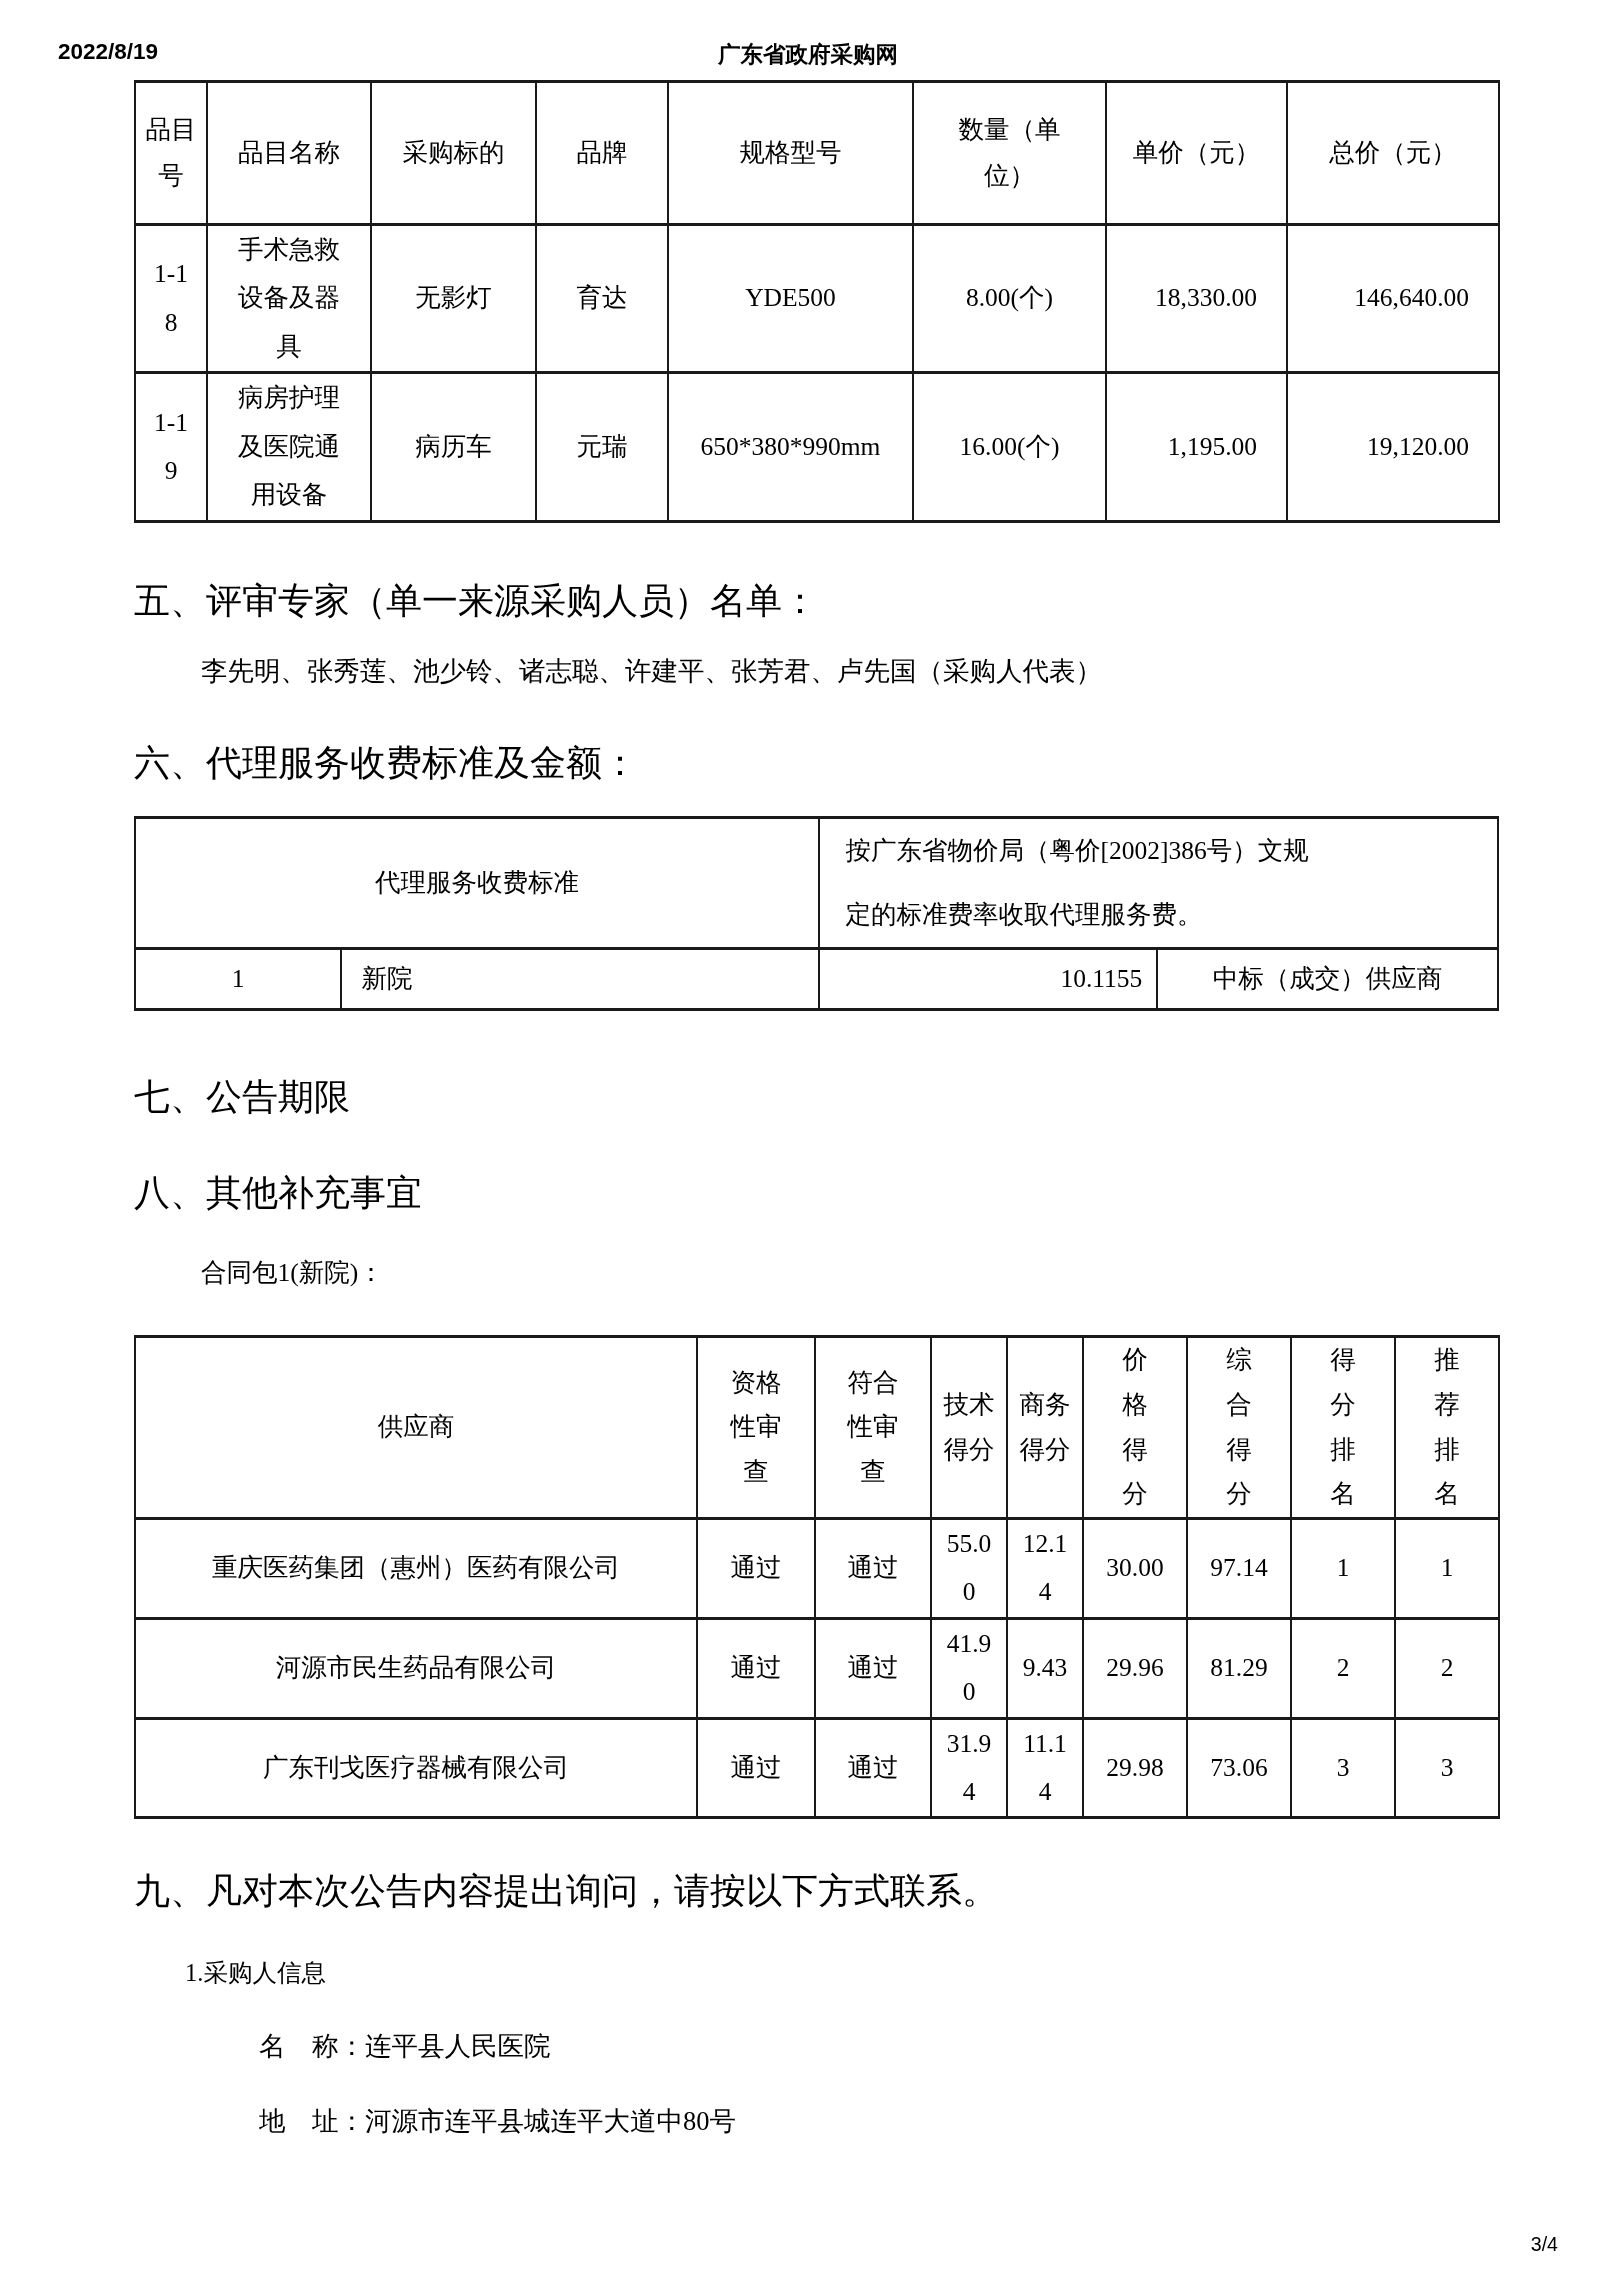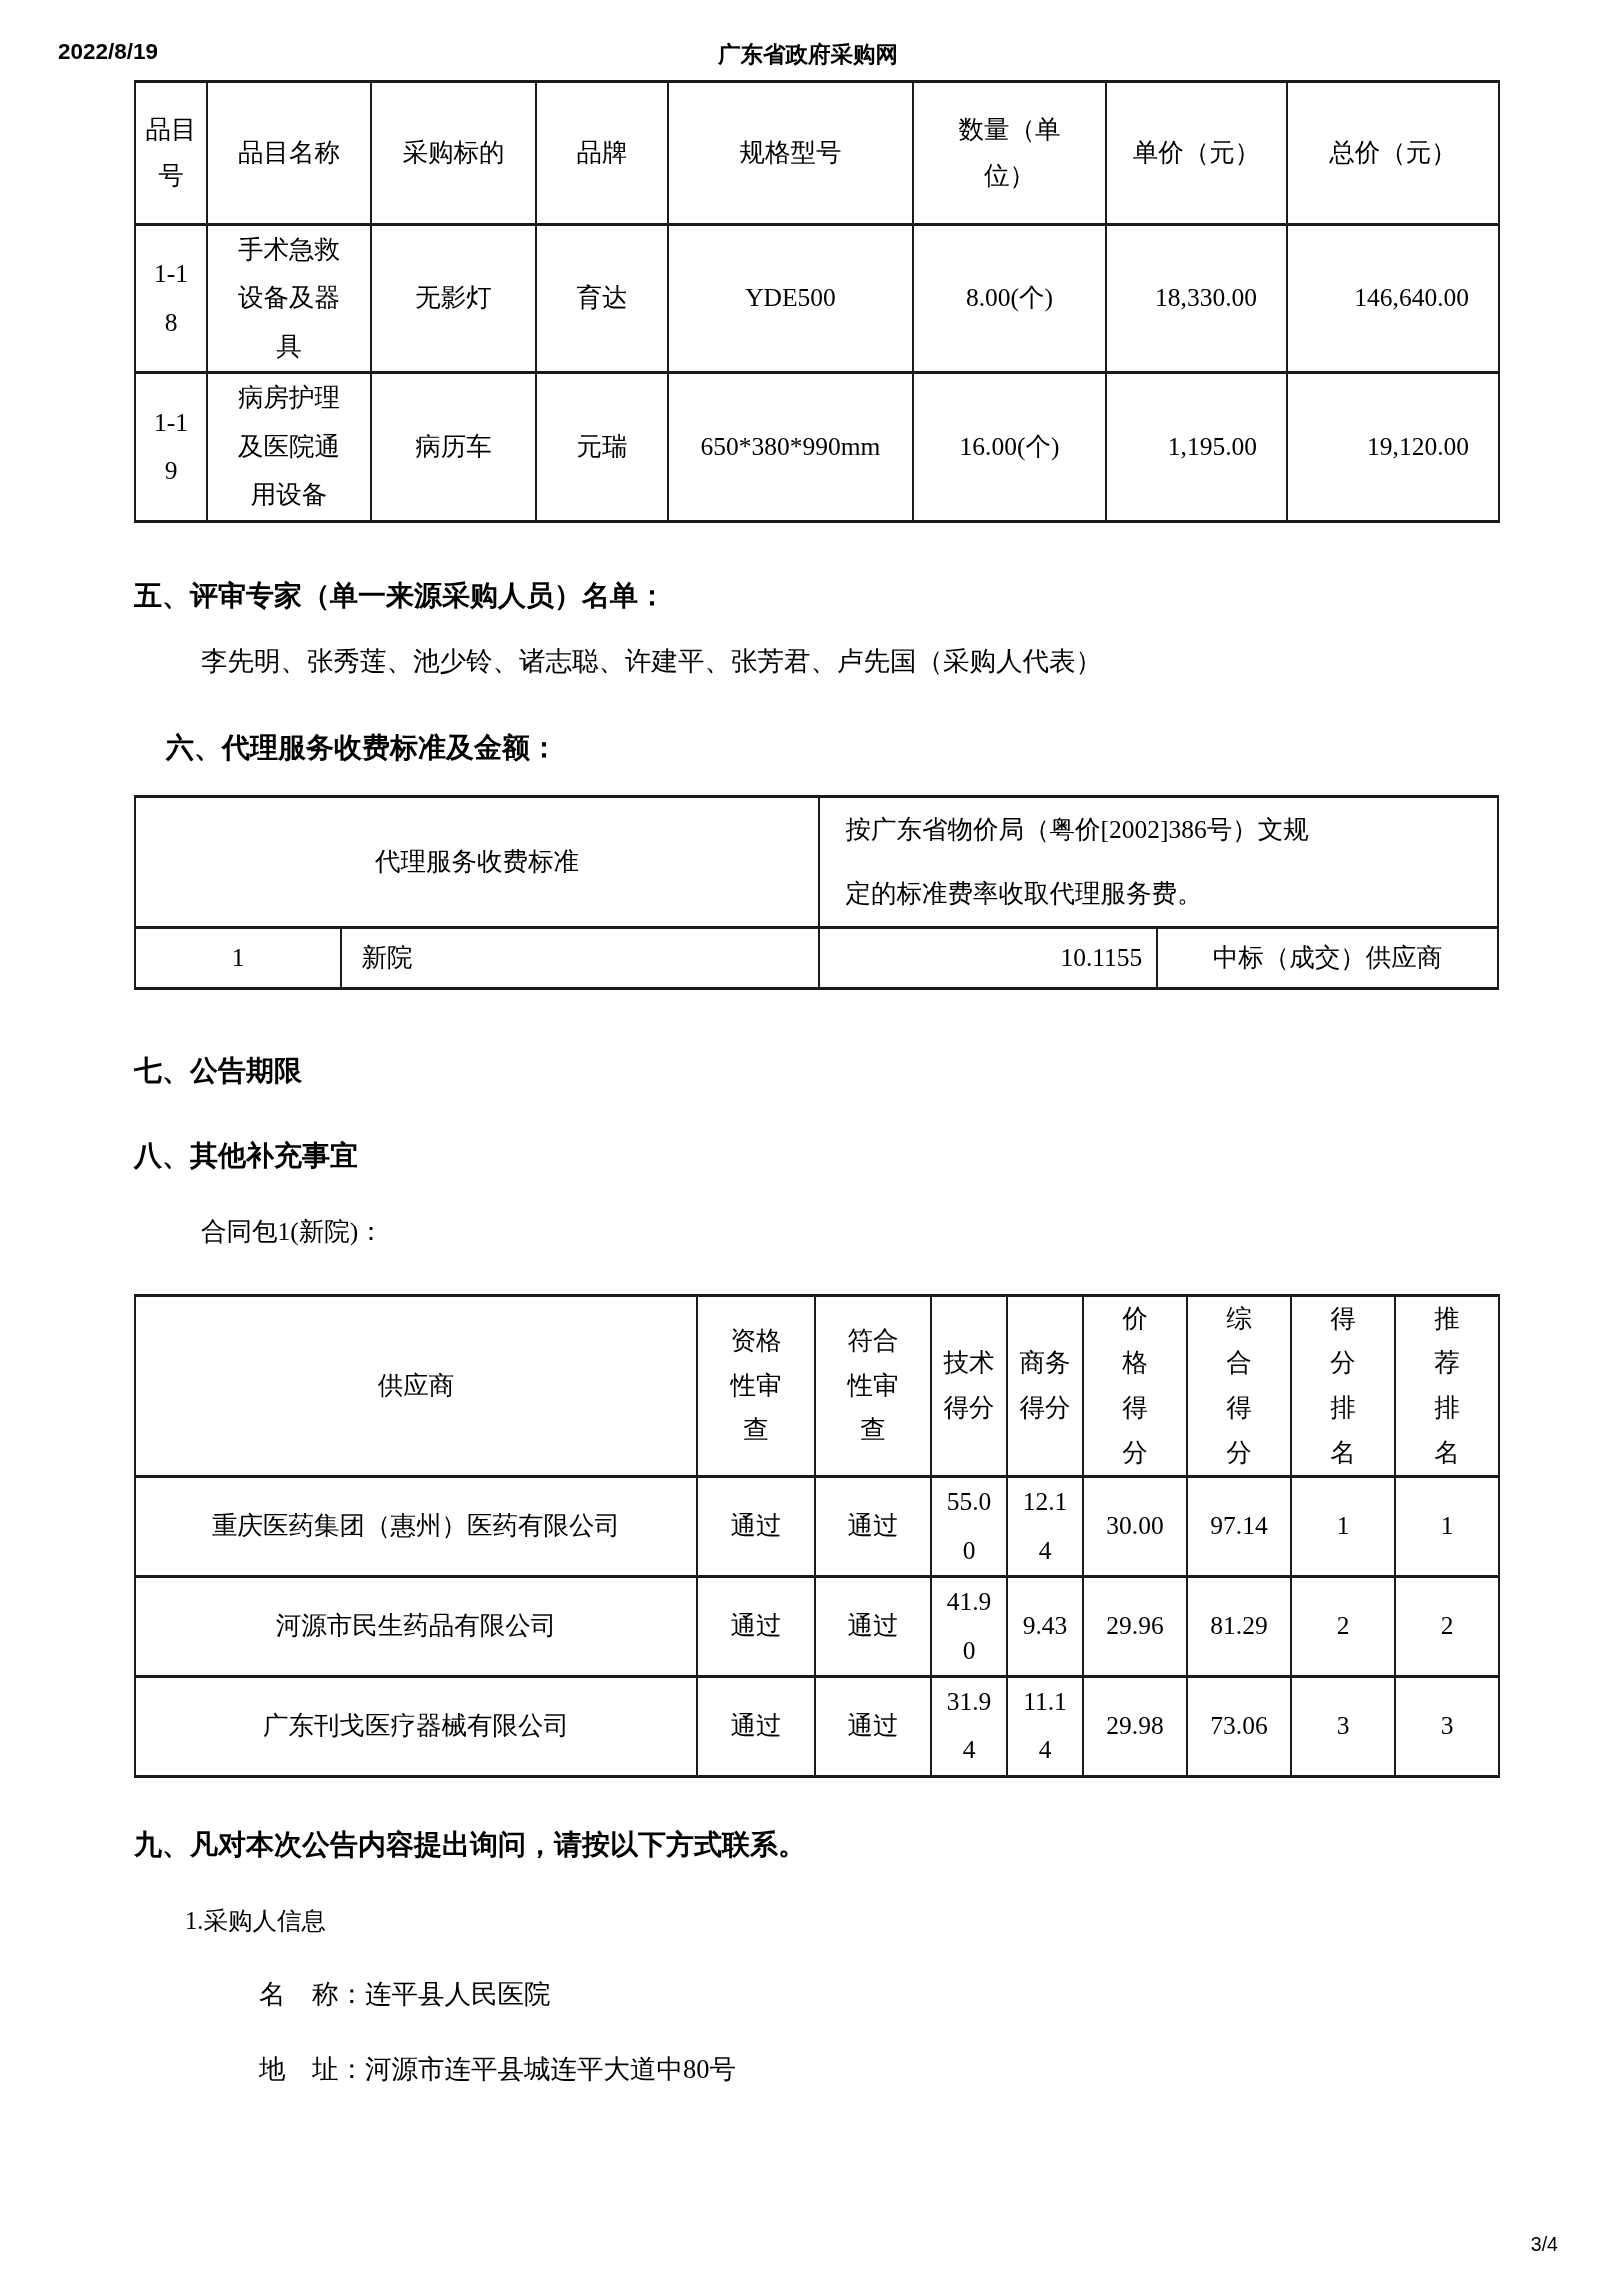--- a/index.html
+++ b/index.html
@@ -59,27 +59,27 @@
   .t3 th { line-height:1.75; }
   .t3 th.c2 { padding:0 23.5px; }
   .t3 th.c3 { padding:0 22.5px; }
   .t3 th.c6, .t3 th.c7, .t3 th.c8, .t3 th.c9 { padding:0 31px; }
   .t3 tbody tr { height:99px; }
   .t3 tbody td:nth-child(4),
   .t3 tbody td:nth-child(5) { word-break:break-all; padding:0 9.8px; }
   
   h2 {
     font-family:"Liberation Sans","DejaVu Sans",sans-serif;
-    font-weight:bold; font-size:28px; line-height:1.3;
+    font-weight:normal; font-size:36px; line-height:1.3;
     margin:0; padding:0;
   }
   p { margin:0; padding:0; }
   .h-s5 { margin-top:55px; }
   .p-names { margin:29px 0 0 67px; font-size:26.5px; }
-  .h-s6 { margin-top:51px;margin-left:32px; }
+  .h-s6 { margin-top:51px; }
   .t2 { margin-top:29px; }
   .h-s7 { margin-top:63px; }
   .p-s7 { margin:37px 0 0 67px; font-size:26.5px; }
   .h-s8 { margin-top:49px; }
   .p-pkg { margin:39px 0 0 67px; font-size:25.5px; }
   .t3 { margin-top:45px; }
   .h-s9 { margin-top:49px; }
   .p-info { margin:41px 0 0 51px; font-size:24.5px; }
   .p-kv { margin:39px 0 0 125px; font-size:26.5px; }
 </style>

